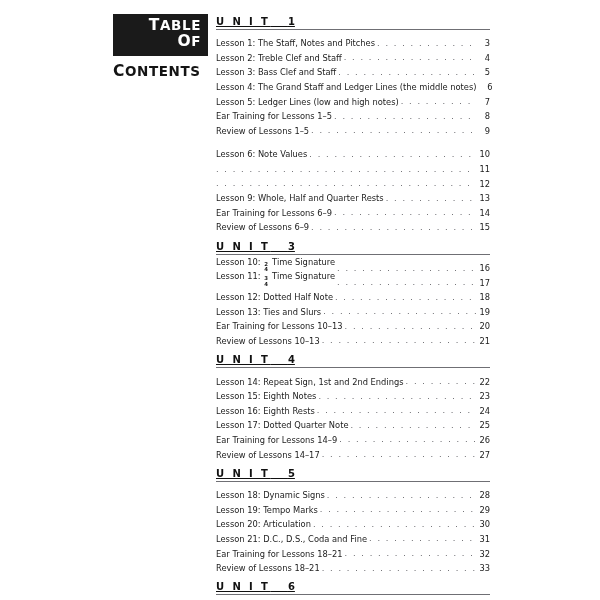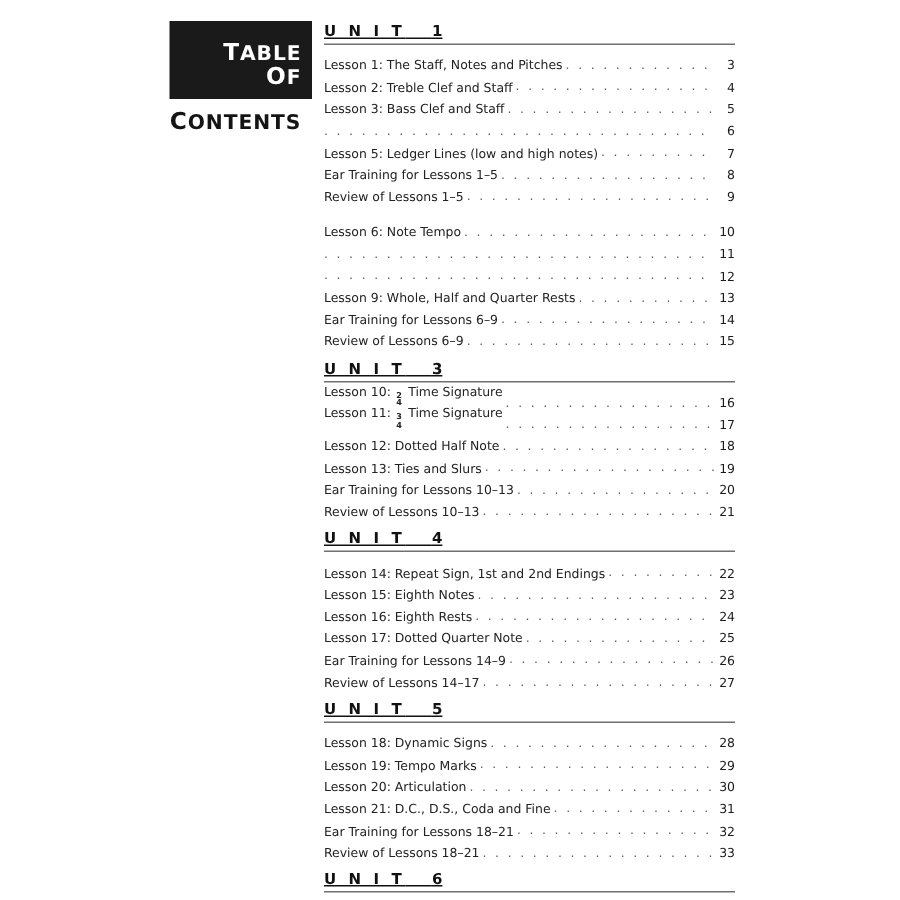--- a/index.html
+++ b/index.html
@@ -29,33 +29,33 @@
     top: 14px;
     width: 95px;
     text-align: right;
   }
   .title-bar {
     background: #1a1a1a;
     color: #ffffff;
     font-size: 13.5px;
     font-weight: bold;
     letter-spacing: 0.6px;
-    padding: 13px 7px 6px 10px;
+    padding: 3px 7px 6px 10px;
     line-height: 1.05;
     font-variant: small-caps;
   }
   .title-bar .cap { font-size: 15.5px; }
   .title-sub {
     color: #141414;
     font-size: 13.5px;
     font-weight: bold;
     letter-spacing: 0.6px;
     padding: 7px 7px 0 0;
     line-height: 1.05;
-    text-align: center;
+    text-align: left;
     font-variant: small-caps;
   }
   .title-sub .cap { font-size: 15.5px; }
 
   
   .toc {
     position: absolute;
     left: 216px;
     top: 16px;
     width: 274px;
@@ -153,20 +153,21 @@
             <div class="entry-label">Lesson 2: Treble Clef and Staff</div>
             <div class="entry-dots">. . . . . . . . . . . . . . . . . . . . . . . . . . . . . . . . . . . . . . . . . . . . . . . . . . . . . . . . . . . . . . . . . . . . . . . . . . . . . . . . . . . . . . . . . . . . . . . . . . . . . . . . . . . . . . . . . . . . . . . . </div>
             <div class="entry-page">4</div>
           </div>
           <div class="entry">
             <div class="entry-label">Lesson 3: Bass Clef and Staff</div>
             <div class="entry-dots">. . . . . . . . . . . . . . . . . . . . . . . . . . . . . . . . . . . . . . . . . . . . . . . . . . . . . . . . . . . . . . . . . . . . . . . . . . . . . . . . . . . . . . . . . . . . . . . . . . . . . . . . . . . . . . . . . . . . . . . . </div>
             <div class="entry-page">5</div>
           </div>
           <div class="entry">
+            <div class="entry-label">Lesson 4: The Grand Staff and Ledger Lines (the middle notes)</div>
             <div class="entry-dots">. . . . . . . . . . . . . . . . . . . . . . . . . . . . . . . . . . . . . . . . . . . . . . . . . . . . . . . . . . . . . . . . . . . . . . . . . . . . . . . . . . . . . . . . . . . . . . . . . . . . . . . . . . . . . . . . . . . . . . . . </div>
             <div class="entry-page">6</div>
           </div>
           <div class="entry">
             <div class="entry-label">Lesson 5: Ledger Lines (low and high notes)</div>
             <div class="entry-dots">. . . . . . . . . . . . . . . . . . . . . . . . . . . . . . . . . . . . . . . . . . . . . . . . . . . . . . . . . . . . . . . . . . . . . . . . . . . . . . . . . . . . . . . . . . . . . . . . . . . . . . . . . . . . . . . . . . . . . . . . </div>
             <div class="entry-page">7</div>
           </div>
           <div class="entry">
             <div class="entry-label">Ear Training for Lessons 1–5</div>
@@ -176,21 +177,21 @@
           <div class="entry">
             <div class="entry-label">Review of Lessons 1–5</div>
             <div class="entry-dots">. . . . . . . . . . . . . . . . . . . . . . . . . . . . . . . . . . . . . . . . . . . . . . . . . . . . . . . . . . . . . . . . . . . . . . . . . . . . . . . . . . . . . . . . . . . . . . . . . . . . . . . . . . . . . . . . . . . . . . . . </div>
             <div class="entry-page">9</div>
           </div>
         </div>
       </div>
       <div class="unit">
         <div class="entries">
           <div class="entry">
-            <div class="entry-label">Lesson 6: Note Tempo</div>
+            <div class="entry-label">Lesson 6: Note Values</div>
             <div class="entry-dots">. . . . . . . . . . . . . . . . . . . . . . . . . . . . . . . . . . . . . . . . . . . . . . . . . . . . . . . . . . . . . . . . . . . . . . . . . . . . . . . . . . . . . . . . . . . . . . . . . . . . . . . . . . . . . . . . . . . . . . . . </div>
             <div class="entry-page">10</div>
           </div>
           <div class="entry">
             <div class="entry-dots">. . . . . . . . . . . . . . . . . . . . . . . . . . . . . . . . . . . . . . . . . . . . . . . . . . . . . . . . . . . . . . . . . . . . . . . . . . . . . . . . . . . . . . . . . . . . . . . . . . . . . . . . . . . . . . . . . . . . . . . . </div>
             <div class="entry-page">11</div>
           </div>
           <div class="entry">
             <div class="entry-dots">. . . . . . . . . . . . . . . . . . . . . . . . . . . . . . . . . . . . . . . . . . . . . . . . . . . . . . . . . . . . . . . . . . . . . . . . . . . . . . . . . . . . . . . . . . . . . . . . . . . . . . . . . . . . . . . . . . . . . . . . </div>
             <div class="entry-page">12</div>

